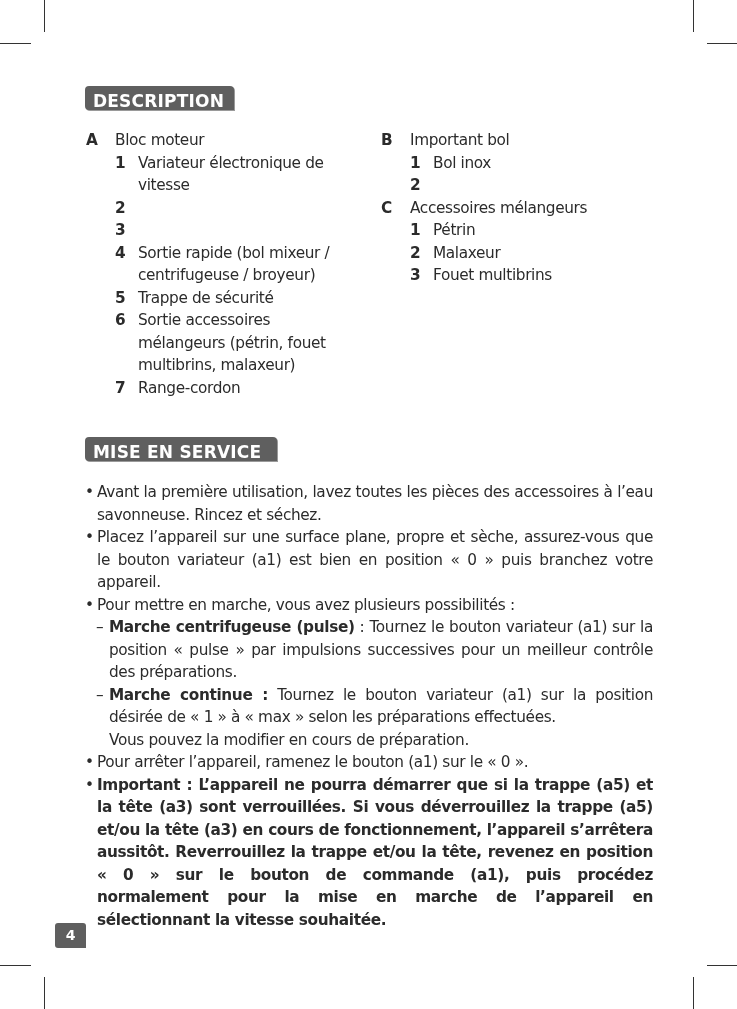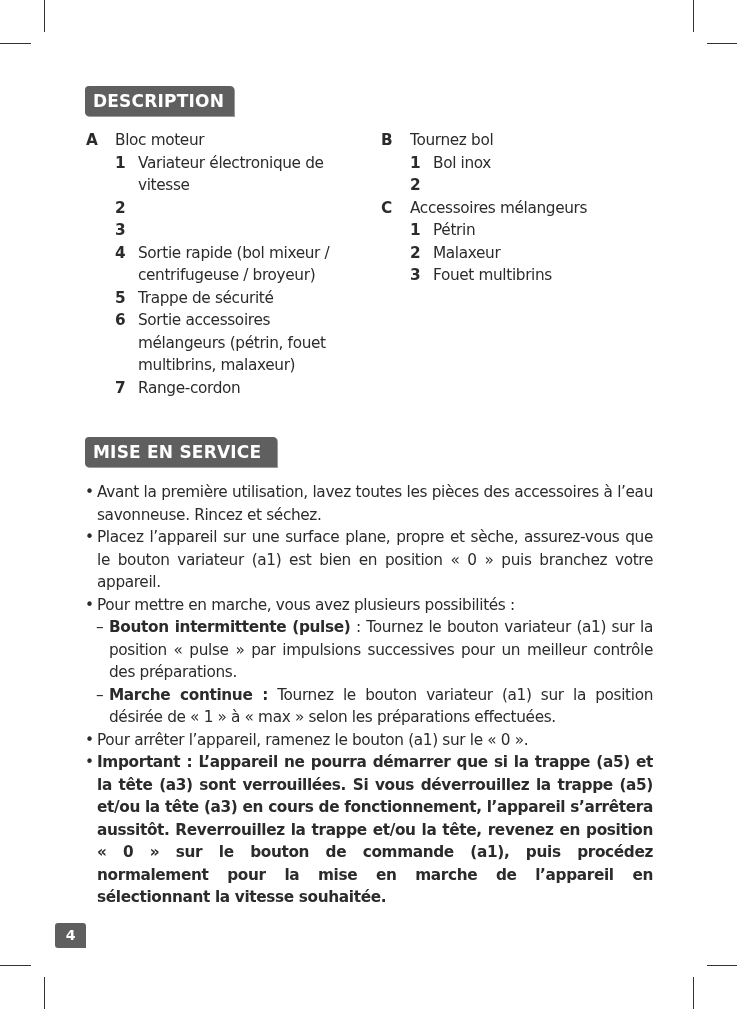--- a/index.html
+++ b/index.html
@@ -12,21 +12,21 @@
 
     .badge {
       position: absolute;
       background: #5f5f5f;
       color: #ffffff;
       font-family: "DejaVu Sans", sans-serif;
       font-weight: bold;
       font-size: 17px;
       letter-spacing: 0.2px;
       line-height: 30px;
-      height: 30px;
+      height: 24px;
       padding: 0 8px 0 8px;
       border-radius: 4px 4px 0 4px;
       white-space: nowrap;
       box-shadow: 1px 1px 0 #9a9a9a;
     }
     #badge-description { left: 85px; top: 86px; width: 149px; }
     #badge-mise { left: 85px; top: 437px; width: 192px; }
 
     .list-col { position: absolute; font-size: 15.3px; line-height: 22.5px; letter-spacing: -0.35px; }
     #col-left { left: 86px; top: 129px; width: 280px; }
@@ -101,21 +101,21 @@
   </div>
   <div class="sub-row">
     <span class="sub-num">7</span>
     <span class="sub-text">Range-cordon</span>
   </div>
 </div>
 
 <div id="col-right" class="list-col">
   <div class="group-row">
     <span class="group-letter">B</span>
-    <span class="group-title">Tournez bol</span>
+    <span class="group-title">Important bol</span>
   </div>
   <div class="sub-row">
     <span class="sub-num">1</span>
     <span class="sub-text">Bol inox</span>
   </div>
   <div class="sub-row">
     <span class="sub-num">2</span>
   </div>
   <div class="group-row">
     <span class="group-letter">C</span>
@@ -145,25 +145,25 @@
   <div class="bullet">
     <span class="bullet-mark">•</span>
     <span class="bullet-text">Placez l’appareil sur une surface plane, propre et sèche, assurez-vous que le bouton variateur (a1) est bien en position « 0 » puis branchez votre appareil.</span>
   </div>
   <div class="bullet">
     <span class="bullet-mark">•</span>
     <span class="bullet-text">Pour mettre en marche, vous avez plusieurs possibilités :</span>
   </div>
   <div class="dash">
     <span class="dash-mark">–</span>
-    <span class="dash-text"><span class="bold">Bouton intermittente (pulse)</span><span> : Tournez le bouton variateur (a1) sur la position « pulse » par impulsions successives pour un meilleur contrôle des préparations.</span></span>
+    <span class="dash-text"><span class="bold">Marche centrifugeuse (pulse)</span><span> : Tournez le bouton variateur (a1) sur la position « pulse » par impulsions successives pour un meilleur contrôle des préparations.</span></span>
   </div>
   <div class="dash">
     <span class="dash-mark">–</span>
-    <span class="dash-text"><span class="bold">Marche continue :</span><span> Tournez le bouton variateur (a1) sur la position désirée de « 1 » à « max » selon les préparations effectuées.</span><br></span>
+    <span class="dash-text"><span class="bold">Marche continue :</span><span> Tournez le bouton variateur (a1) sur la position désirée de « 1 » à « max » selon les préparations effectuées.</span><br><span>Vous pouvez la modifier en cours de préparation.</span></span>
   </div>
   <div class="bullet">
     <span class="bullet-mark">•</span>
     <span class="bullet-text">Pour arrêter l’appareil, ramenez le bouton (a1) sur le « 0 ».</span>
   </div>
   <div class="bullet important">
     <span class="bullet-mark">•</span>
     <span class="bullet-text">Important : L’appareil ne pourra démarrer que si la trappe (a5) et la tête (a3) sont verrouillées. Si vous déverrouillez la trappe (a5) et/ou la tête (a3) en cours de fonctionnement, l’appareil s’arrêtera aussitôt. Reverrouillez la trappe et/ou la tête, revenez en position « 0 » sur le bouton de commande (a1), puis procédez normalement pour la mise en marche de l’appareil en sélectionnant la vitesse souhaitée.</span>
   </div>
 </div>

